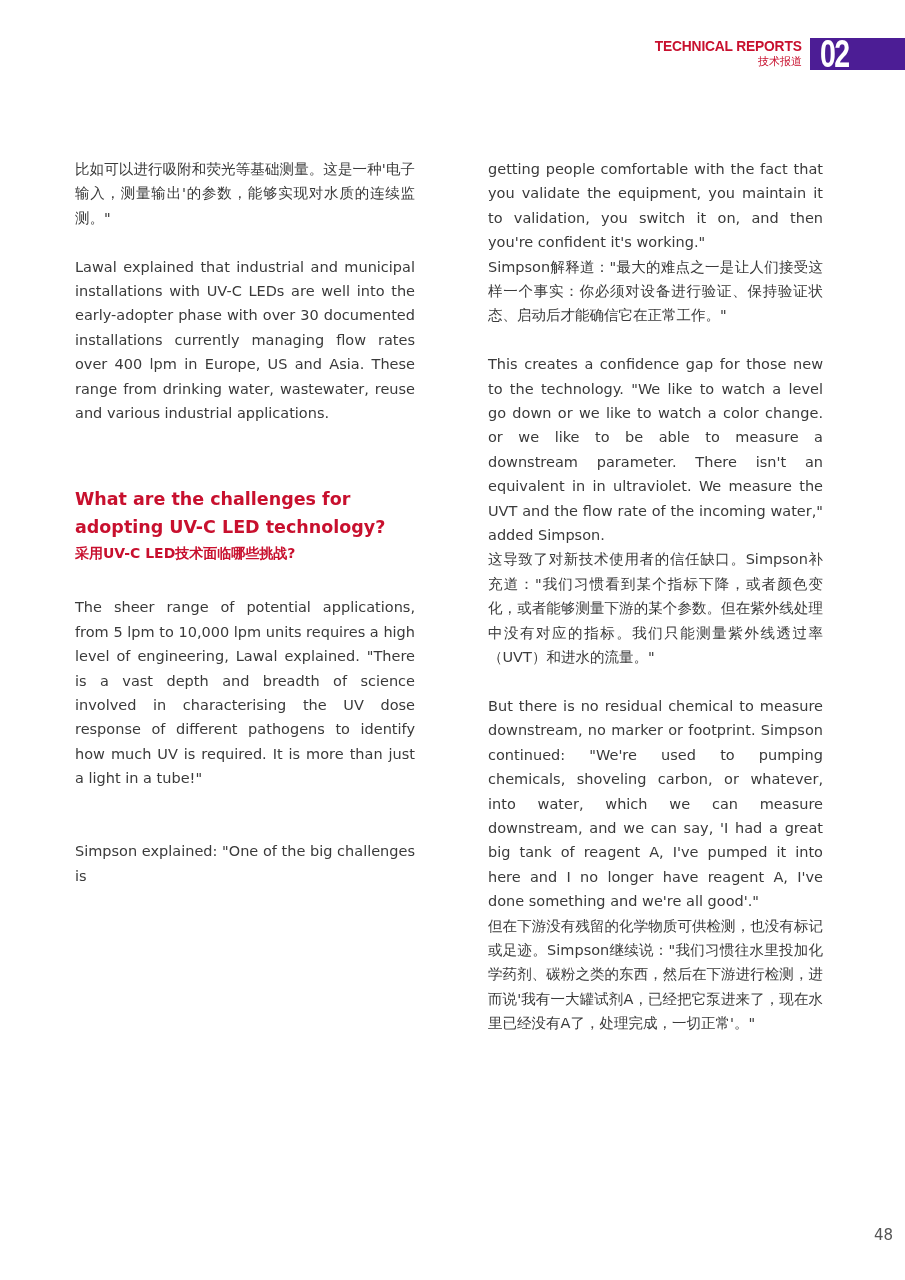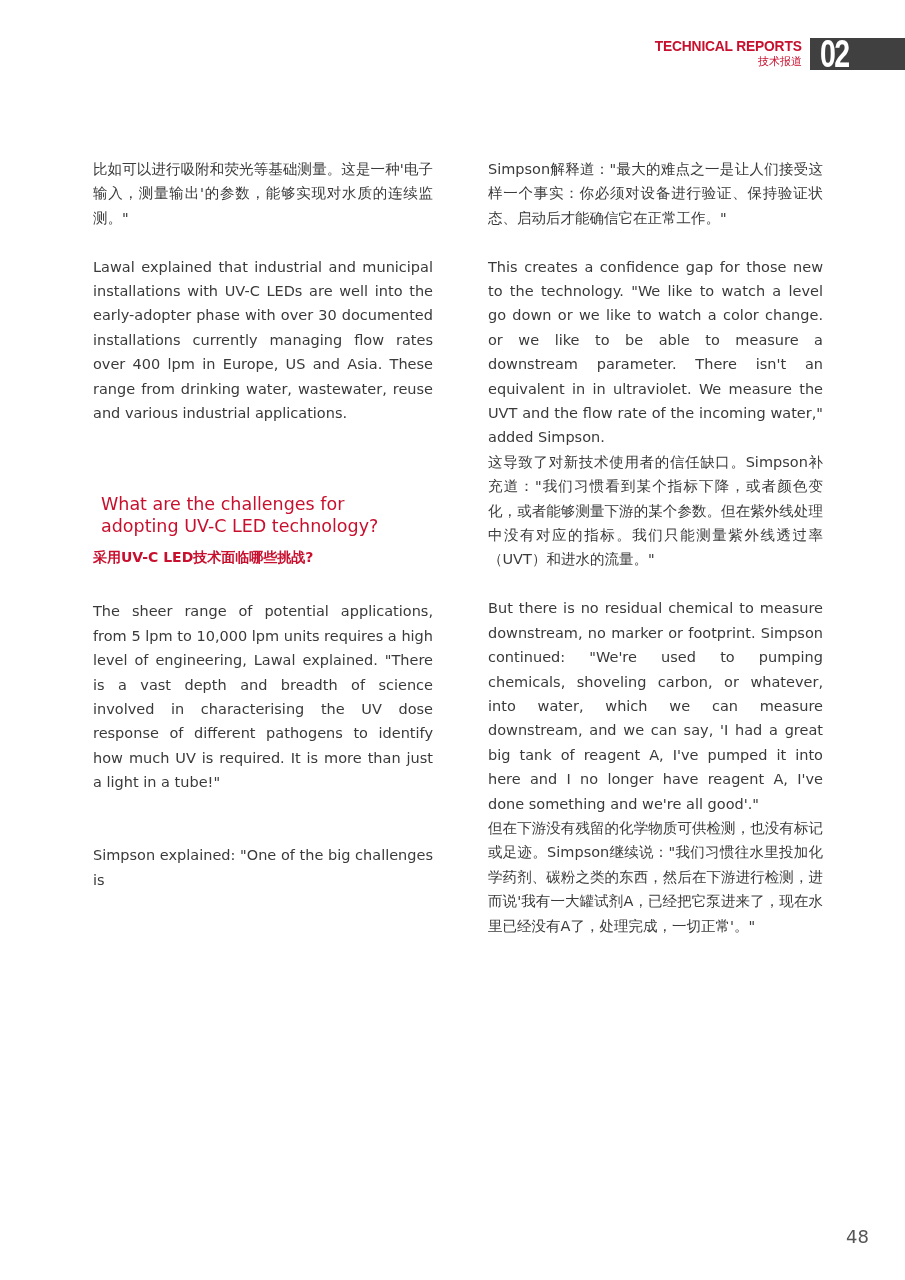--- a/index.html
+++ b/index.html
@@ -4,30 +4,30 @@
   <style>
     html, body { margin: 0; padding: 0; }
     body {
       width: 905px; height: 1280px; background: #ffffff; position: relative; overflow: hidden;
       font-family: "DejaVu Sans", "Liberation Sans", sans-serif; color: #3a3a3a;
     }
     .header { position: absolute; top: 38px; right: 0; height: 34px; display: flex; align-items: flex-start; }
     .header-text { text-align: right; margin-right: 8px; }
     .header-en { font-family: "Liberation Sans", sans-serif; font-weight: bold; font-size: 15px; color: #c8102e; letter-spacing: -0.2px; line-height: 16px; transform: scaleX(0.92); transform-origin: right; }
     .header-cn { font-size: 11px; color: #c8102e; line-height: 15px; font-weight: normal; }
-    .header-block { background: #404040; width: 95px; height: 32px; position: relative; }
+    .header-block { background: #4c1d95; width: 95px; height: 32px; position: relative; }
     .header-num { position: absolute; left: 10px; top: -4px; font-family: "Liberation Sans", sans-serif; font-weight: bold; font-size: 38px; color: #ffffff; letter-spacing: -2px; transform: scaleX(0.75); transform-origin: left; line-height: 40px; }
     .col { position: absolute; top: 157px; font-size: 14.5px; line-height: 24.4px; color: #3a3a3a; }
-    .col.left { left: 93px; width: 340px; }
+    .col.left { left: 75px; width: 340px; }
     .col.right { left: 488px; width: 335px; }
     .p { margin: 0; text-align: justify; }
     .gap { height: 24.4px; }
-    .h-en { color: #c8102e; font-weight: normal; font-size: 17.5px; line-height: 22px; margin: 8px; }
+    .h-en { color: #c8102e; font-weight: bold; font-size: 17.5px; line-height: 28px; margin: 0; }
     .h-cn { color: #c8102e; font-weight: bold; font-size: 14px; line-height: 24px; margin: 0 0 0 0; }
-    .page-num { position: absolute; left: 846px; top: 1226px; font-size: 18px; color: #555; }
+    .page-num { position: absolute; left: 874px; top: 1226px; font-size: 15px; color: #555; }
   </style>
 </head>
 <body>
 
 <div class="header">
   <div class="header-text">
     <div class="header-en">TECHNICAL REPORTS</div>
     <div class="header-cn">技术报道</div>
   </div>
   <div class="header-block">
@@ -43,20 +43,21 @@
   <h2 class="h-en">What are the challenges for adopting UV-C LED technology?</h2>
   <h3 class="h-cn">采用UV-C LED技术面临哪些挑战?</h3>
   <div class="gap" style="height:30px"></div>
   <p class="p">The sheer range of potential applications, from 5 lpm to 10,000 lpm units requires a high level of engineering, Lawal explained. "There is a vast depth and breadth of science involved in characterising the UV dose response of different pathogens to identify how much UV is required. It is more than just a light in a tube!"</p>
   <div class="gap"></div>
   <div class="gap"></div>
   <p class="p">Simpson explained: "One of the big challenges is</p>
 </div>
 
 <div class="col right">
+  <p class="p">getting people comfortable with the fact that you validate the equipment, you maintain it to validation, you switch it on, and then you're confident it's working."</p>
   <p class="p">Simpson解释道："最大的难点之一是让人们接受这样一个事实：你必须对设备进行验证、保持验证状态、启动后才能确信它在正常工作。"</p>
   <div class="gap"></div>
   <p class="p">This creates a confidence gap for those new to the technology. "We like to watch a level go down or we like to watch a color change. or we like to be able to measure a downstream parameter. There isn't an equivalent in in ultraviolet. We measure the UVT and the flow rate of the incoming water," added Simpson.</p>
   <p class="p">这导致了对新技术使用者的信任缺口。Simpson补充道："我们习惯看到某个指标下降，或者颜色变化，或者能够测量下游的某个参数。但在紫外线处理中没有对应的指标。我们只能测量紫外线透过率（UVT）和进水的流量。"</p>
   <div class="gap"></div>
   <p class="p">But there is no residual chemical to measure downstream, no marker or footprint. Simpson continued: "We're used to pumping chemicals, shoveling carbon, or whatever, into water, which we can measure downstream, and we can say, 'I had a great big tank of reagent A, I've pumped it into here and I no longer have reagent A, I've done something and we're all good'."</p>
   <p class="p">但在下游没有残留的化学物质可供检测，也没有标记或足迹。Simpson继续说："我们习惯往水里投加化学药剂、碳粉之类的东西，然后在下游进行检测，进而说'我有一大罐试剂A，已经把它泵进来了，现在水里已经没有A了，处理完成，一切正常'。"</p>
   <div class="gap"></div>
 </div>
 

